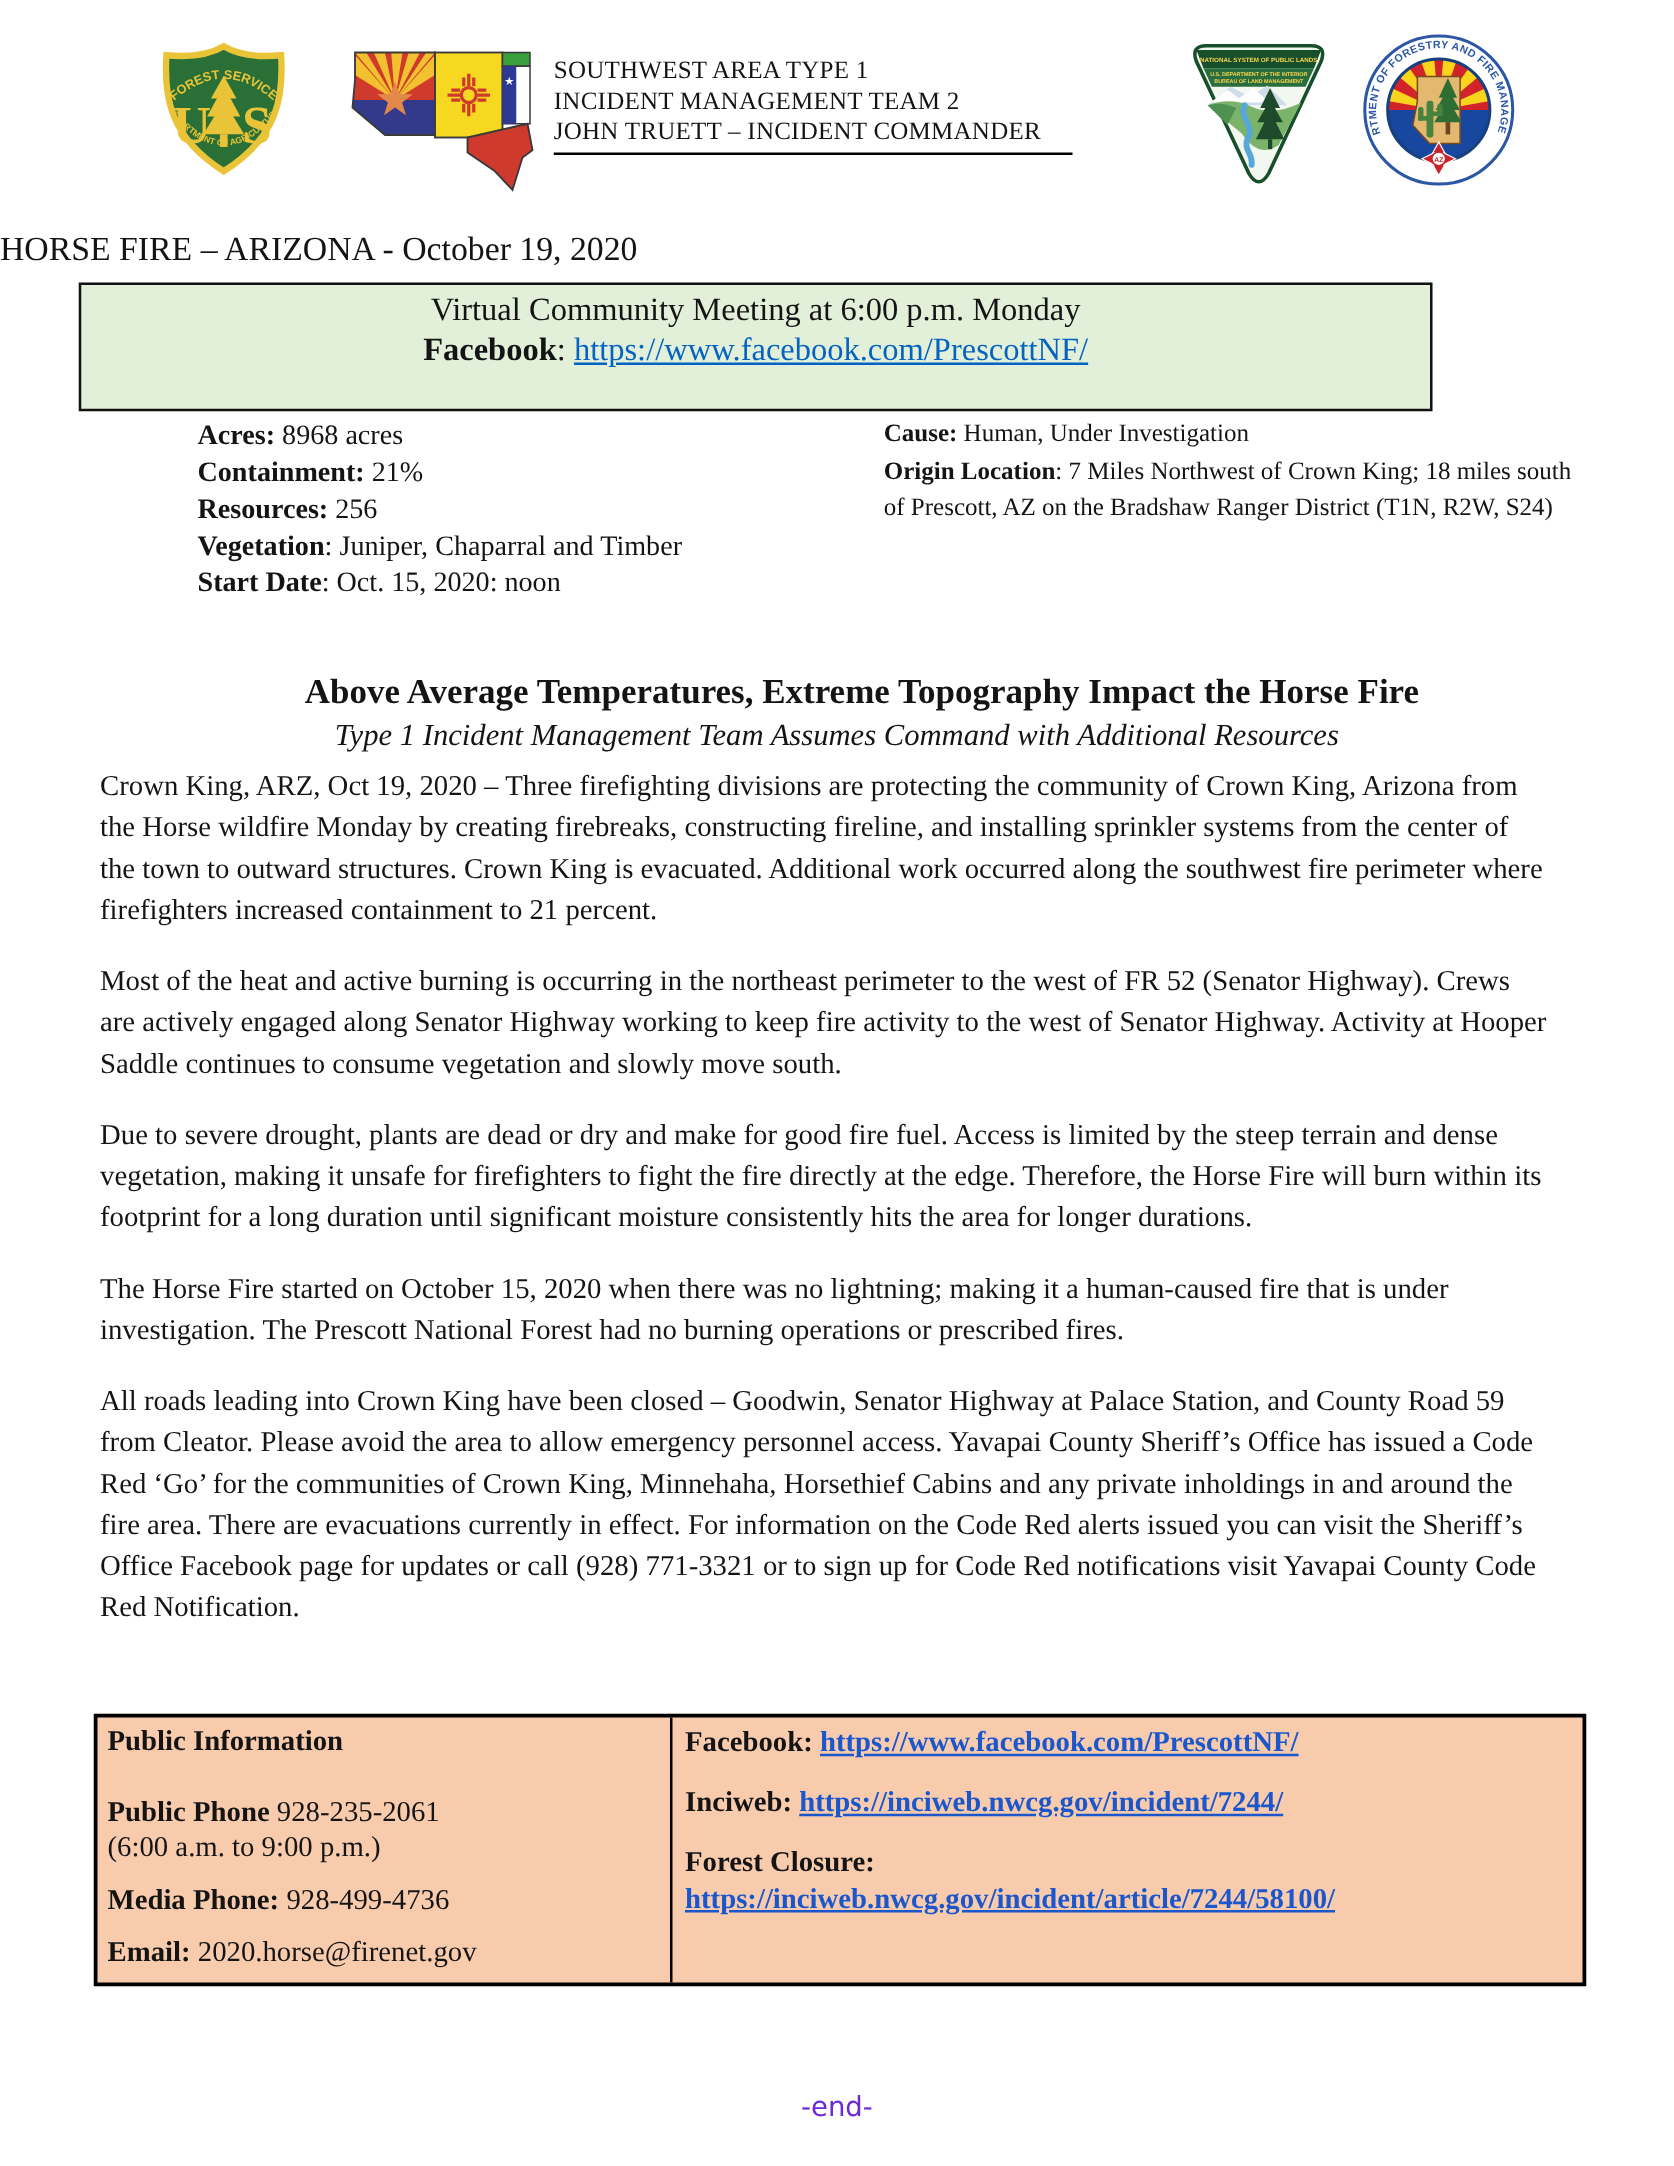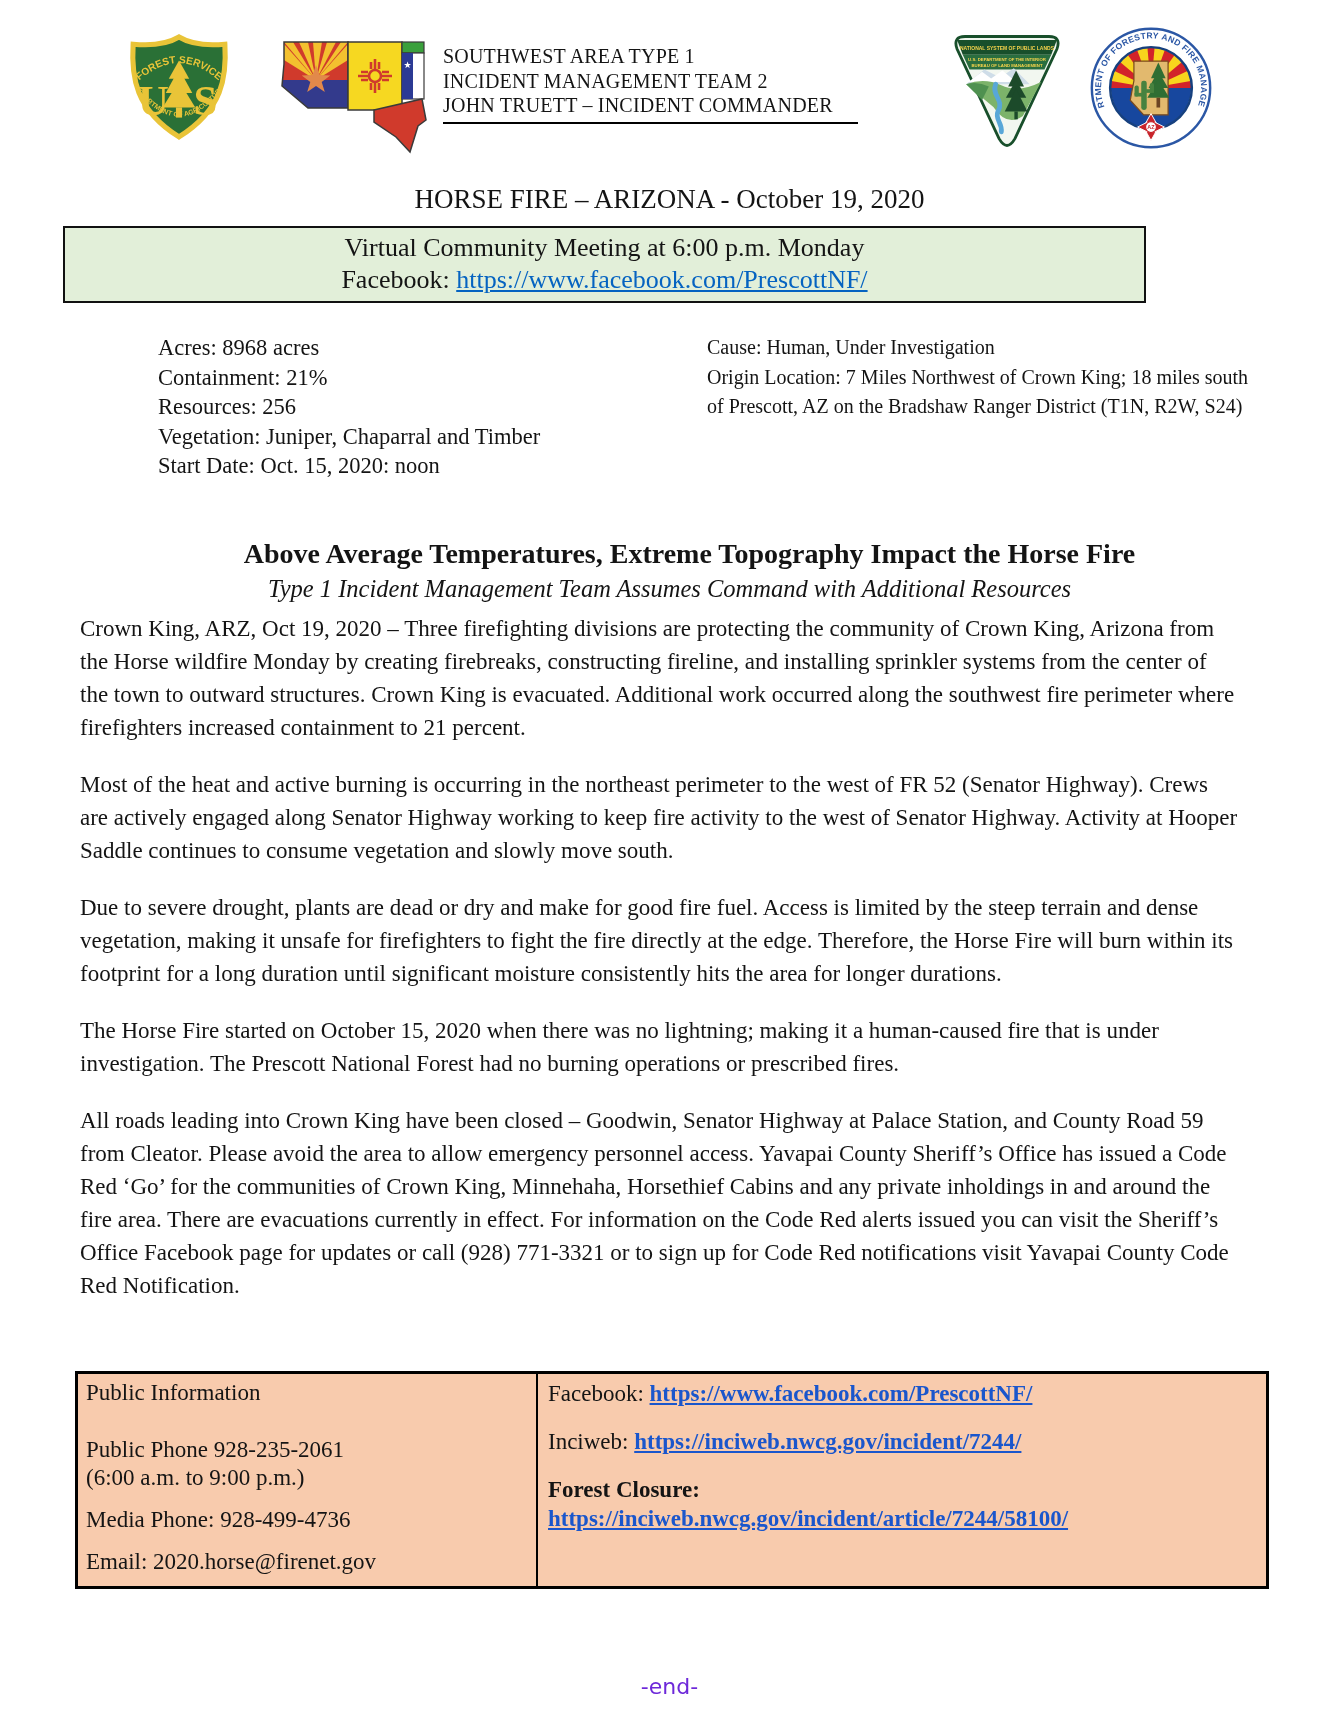--- a/index.html
+++ b/index.html
@@ -1,33 +1,33 @@
 <!DOCTYPE html>
 <html style="--meeting-box-bg: #e2efd9; --table-bg: #f8cbad; --link-blue: #0563c1; --table-link-blue: #1a56cc;"><head>
 <meta charset="utf-8">
 <style>
   * { margin:0; padding:0; box-sizing:border-box; }
   html,body { background:#ffffff; }
   body { font-family:"Liberation Serif", serif; color:#141414; }
   .page { position:relative; width:1339px; height:1733px; background:#fff; overflow:hidden; }
   .abs { position:absolute; }
-  .b { font-weight:normal; }
+  .b { font-weight:bold; }
   .link { text-decoration:underline; cursor:pointer; }
 
   
   .fs-logo   { left:126px; top:34px;  width:106px; height:106px; }
   .sw-logo   { left:272px; top:34px;  width:160px; height:122px; }
   .blm-logo  { left:950px; top:32px;  width:114px; height:118px; }
   .dffm-logo { left:1090px; top:26px; width:122px; height:124px; }
   .header-text { left:443px; top:44px; width:415px; font-size:20px; line-height:24.5px;
                  border-bottom:2.5px solid #000; padding-bottom:4px; letter-spacing:0.2px; }
 
-  .title { left:0; top:184px; width:100%; text-align:center; font-size:27px; }
-
-  .meeting-box { left:63px; top:226px; width:1083px; height:77px; background:var(--meeting-box-bg,#e2efd9);
+  .title { left:0; top:184px; width:100%; font-size:27px; }
+
+  .meeting-box { left:63px; top:226px; width:1083px; height:103px; background:var(--meeting-box-bg,#e2efd9);
                  border:2px solid #111; text-align:center; padding-top:5px; }
   .meeting-box .l1 { font-size:26px; }
   .meeting-box .l2 { font-size:26px; margin-top:2px; }
   .blue1 { color:var(--link-blue,#0563c1); }
 
   .stats-left  { left:158px; top:333px; width:560px; font-size:22.5px; line-height:29.5px; }
   .stats-right { left:707px; top:333px; width:558px; font-size:20px; line-height:29.5px; }
 
   .headline    { left:0; top:538px; width:100%; text-align:center; font-size:28px; font-weight:bold;padding-left:40px; }
   .subheadline { left:0; top:575px; width:100%; text-align:center; font-size:24.5px; font-style:italic; }

